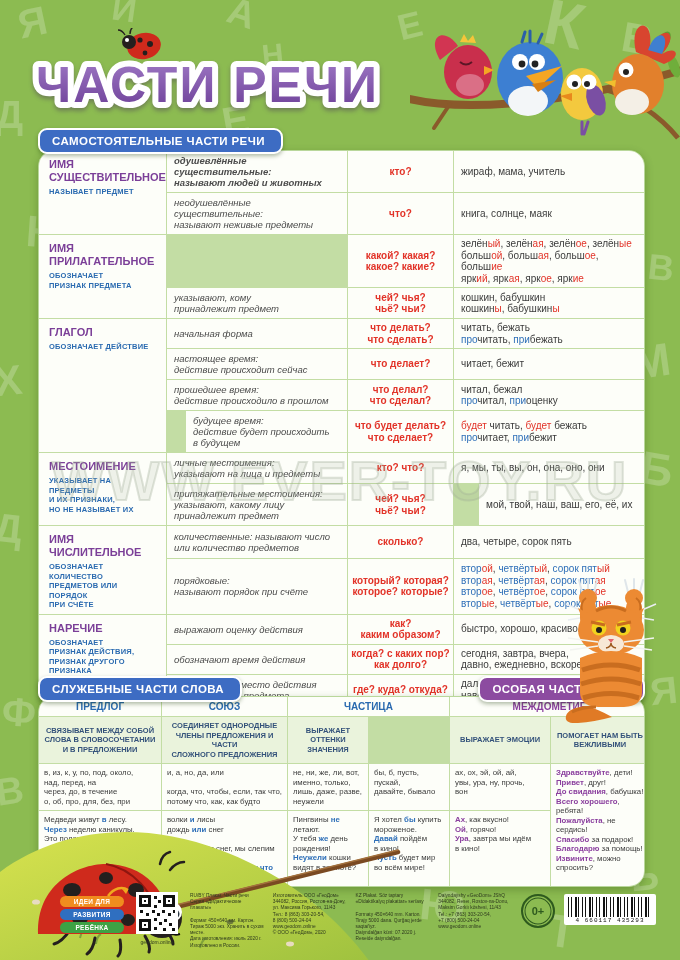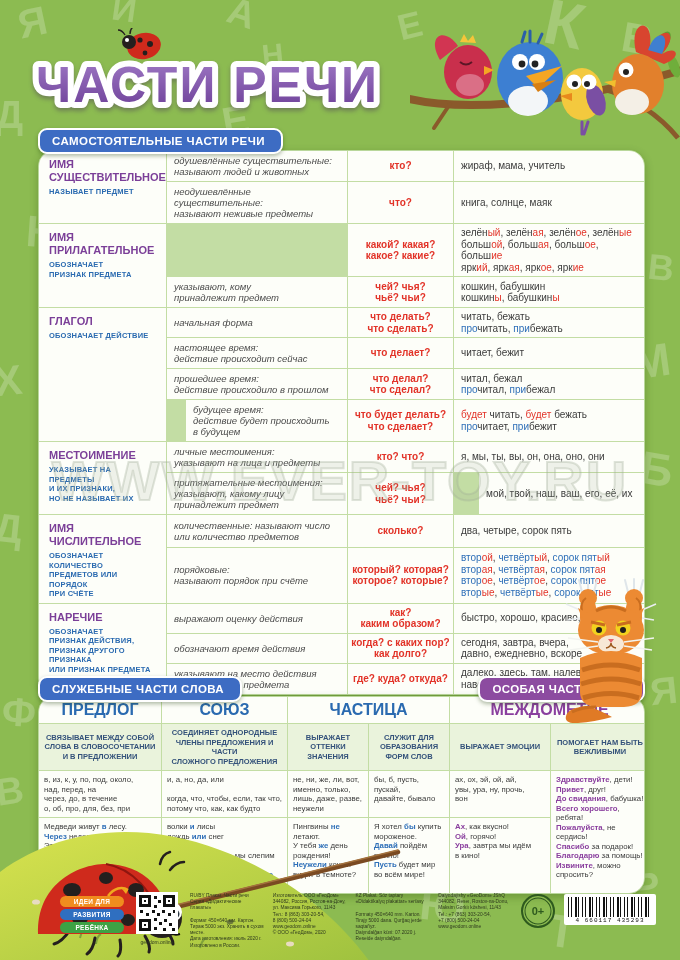--- a/index.html
+++ b/index.html
@@ -35,21 +35,21 @@
   .cell-desc{font-style:italic;color:#4c4c4c;font-size:9.5px;line-height:11px;padding:4px 7px;display:flex;align-items:center;}
   .cell-desc span{white-space:pre-line;}
   .cell-q{font-weight:bold;color:#e23328;font-size:10px;line-height:11.5px;padding:3px 3px;display:flex;align-items:center;justify-content:center;text-align:center;}
   .cell-q span{white-space:pre-line;}
   .cell-ans{font-size:10px;line-height:11.5px;padding:3px 7px;display:flex;align-items:center;color:#3b3b3b;}
   .cell-ans .wrap{white-space:pre-line;}
   .c-d{color:#3b3b3b;} .c-r{color:#e23328;} .c-b{color:#2e6fb8;}
   .c-e{color:#2e6fb8;font-weight:bold;} .c-p{color:#8a3f9e;font-weight:bold;}
   
   #serviceTable{display:grid;grid-template-columns:122px 125px 80px 80px 100px 98px;gap:1px;background:#c3dda4;}
-  .sv-name{font-weight:bold;font-size:16px;display:flex;align-items:center;justify-content:center;padding:4px 2px;}
+  .sv-name{font-weight:bold;font-size:10px;display:flex;align-items:center;justify-content:center;padding:4px 2px;}
   .sv-blue{color:#2a6ab0;} .sv-purple{color:#8a3f9e;}
   .sv-desc{background:#eaf3dc;font-weight:bold;font-size:7.5px;line-height:9.5px;color:#33517a;
     display:flex;align-items:center;justify-content:center;text-align:center;padding:4px 3px;}
   .sv-desc span{white-space:pre-line;}
   .sv-words,.sv-ex{font-size:7.8px;line-height:9.5px;padding:4px 5px;color:#3b3b3b;}
   .sv-words .wrap,.sv-ex .wrap{white-space:pre-line;}
   
   .watermark{position:absolute;left:0;right:0;top:448px;text-align:center;z-index:8;pointer-events:none;
     font-weight:bold;font-size:56px;letter-spacing:2px;color:rgba(150,160,140,.14);
     -webkit-text-stroke:2px rgba(160,170,150,.32);}
@@ -176,21 +176,21 @@
 
   <section class="sec-ind">
     <div class="badge badge-blue">САМОСТОЯТЕЛЬНЫЕ ЧАСТИ РЕЧИ</div>
     <div class="card">
       <div id="mainTable">
           <div class="mcell term" style="grid-area: 1 / 1 / span 2;">
             <div class="term-name">ИМЯ
 СУЩЕСТВИТЕЛЬНОЕ</div>
             <div class="term-sub">НАЗЫВАЕТ ПРЕДМЕТ</div>
           </div>
-          <div class="mcell cell-desc" style="grid-area: 1 / 2;">
+          <div class="mcell cell-desc" style="grid-area: 1 / 2; font-weight: bold;">
             <span>одушевлённые существительные:
 называют людей и животных</span>
           </div>
           <div class="mcell cell-q" style="grid-area: 1 / 3;">
             <span>кто?</span>
           </div>
           <div class="mcell cell-ans" style="grid-area: 1 / 4;">
             <span class="wrap"><span class="c-d">жираф, мама, учитель</span></span>
           </div>
           <div class="mcell cell-desc" style="grid-area: 2 / 2;">
@@ -258,21 +258,21 @@
           <div class="mcell cell-desc" style="grid-area: 7 / 2;">
             <span>прошедшее время:
 действие происходило в прошлом</span>
           </div>
           <div class="mcell cell-q" style="grid-area: 7 / 3;">
             <span>что делал?
 что сделал?</span>
           </div>
           <div class="mcell cell-ans" style="grid-area: 7 / 4;">
             <span class="wrap"><span class="c-d">читал, бежал
-</span><span class="c-b">про</span><span class="c-d">читал, </span><span class="c-b">при</span><span class="c-d">бежал</span></span>
+</span><span class="c-b">про</span><span class="c-d">читал, </span><span class="c-b">при</span><span class="c-d">оценку</span></span>
           </div>
           <div class="mcell cell-desc" style="grid-area: 8 / 2; margin-left: 19px;">
             <span>будущее время:
 действие будет происходить
 в будущем</span>
           </div>
           <div class="mcell cell-q" style="grid-area: 8 / 3; align-items: center;">
             <span>что будет делать?
 что сделает?</span>
           </div>
@@ -466,25 +466,20 @@
           </div>
           <div class="mcell sv-words" style="grid-area: 3 / 3;"><span class="wrap"><span class="c-d">не, ни, же, ли, вот,
 именно, только,
 лишь, даже, разве,
 неужели</span></span></div>
           <div class="mcell sv-ex" style="grid-area: 4 / 3;"><span class="wrap"><span class="c-d">Пингвины </span><span class="c-e">не</span><span class="c-d"> летают.
 У тебя </span><span class="c-e">же</span><span class="c-d"> день
 рождения!
 </span><span class="c-e">Неужели</span><span class="c-d"> кошки
 видят в темноте?</span></span></div>
-          <div class="mcell sv-desc" style="grid-area: 2 / 4;">
-            <span>СЛУЖИТ ДЛЯ
-ОБРАЗОВАНИЯ
-ФОРМ СЛОВ</span>
-          </div>
           <div class="mcell sv-words" style="grid-area: 3 / 4;"><span class="wrap"><span class="c-d">бы, б, пусть, пускай,
 давайте, бывало</span></span></div>
           <div class="mcell sv-ex" style="grid-area: 4 / 4;"><span class="wrap"><span class="c-d">Я хотел </span><span class="c-e">бы</span><span class="c-d"> купить
 мороженое.
 </span><span class="c-e">Давай</span><span class="c-d"> пойдём
 в кино!
 </span><span class="c-e">Пусть</span><span class="c-d"> будет мир
 во всём мире!</span></span></div>
           <div class="mcell sv-desc" style="grid-area: 2 / 5;">
             <span>ВЫРАЖАЕТ ЭМОЦИИ</span>

